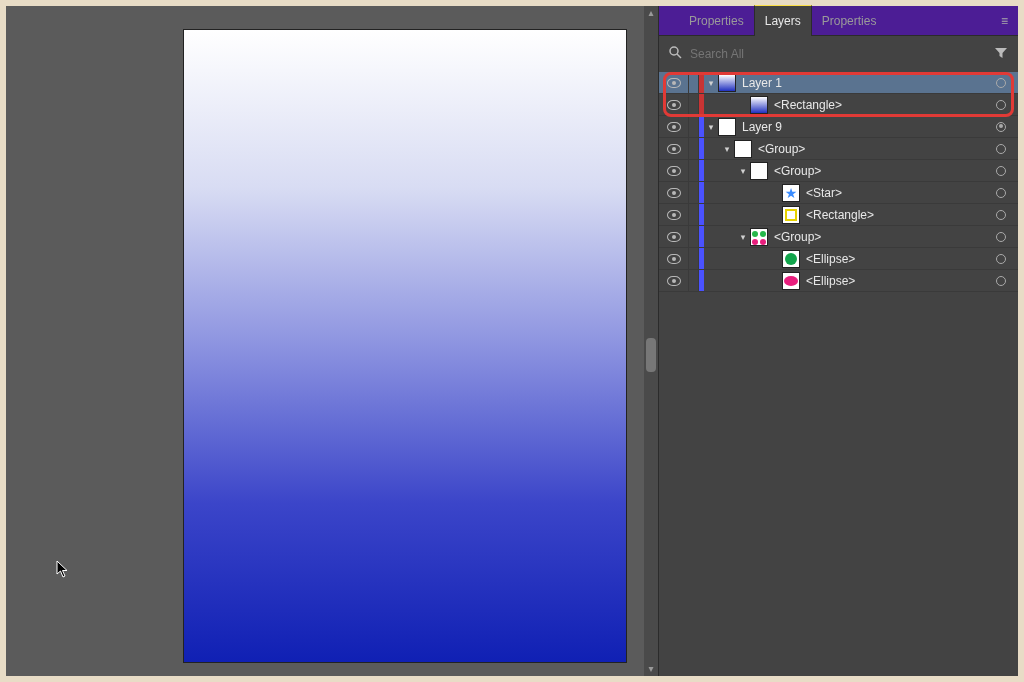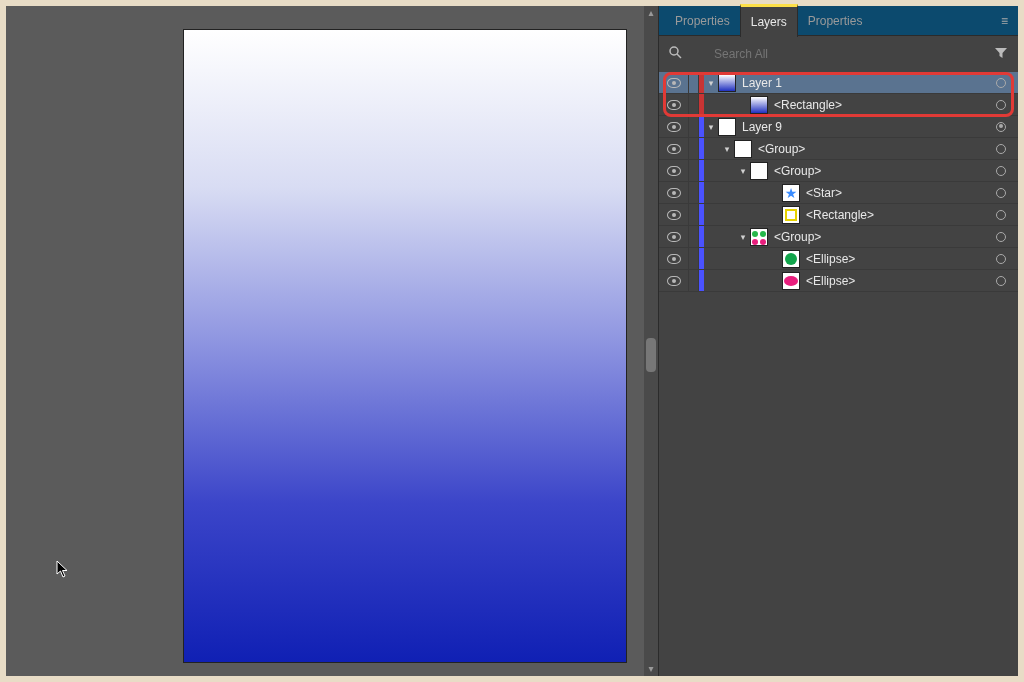--- a/index.html
+++ b/index.html
@@ -72,34 +72,34 @@
     width: 360px;
     background: #434343;
     display: flex;
     flex-direction: column;
     border-left: 1px solid #2b2b2b;
   }
   .panel-tabs {
     display: flex;
     align-items: center;
     height: 30px;
-    background: #0c4a6e;
+    background: #4c1d95;
     border-bottom: 1px solid #2b2b2b;
-    padding-left: 6px;
+    padding-left: 20px;
   }
   .panel-tabs .tab {
     padding: 0 10px;
     line-height: 30px;
     color: #9a9a9a;
     cursor: pointer;
   }
   .panel-tabs .tab.active {
     color: #e8e8e8;
     background: #434343;
-    border-top: 3px solid #fde047;
+    border-top: 1px solid #fde047;
     border-left: 1px solid #2b2b2b;
     border-right: 1px solid #2b2b2b;
   }
   .panel-tabs .menu {
     margin-left: auto;
     padding: 0 10px;
     color: #aaa;
     cursor: pointer;
   }
   .search-row {
@@ -110,21 +110,20 @@
     gap: 8px;
   }
   .search-row .search-icon { color: #bbb; font-size: 13px; }
   .search-row input {
     flex: 1;
     background: transparent;
     border: none;
     outline: none;
     color: #bbb;
     font-size: 12px;
-    margin-left: 24px;
   }
   .search-row .filter-icon {
     color: #bbb;
     cursor: pointer;
   }
 
   .layers-list {
     flex: 1;
     overflow: auto;
     position: relative;

